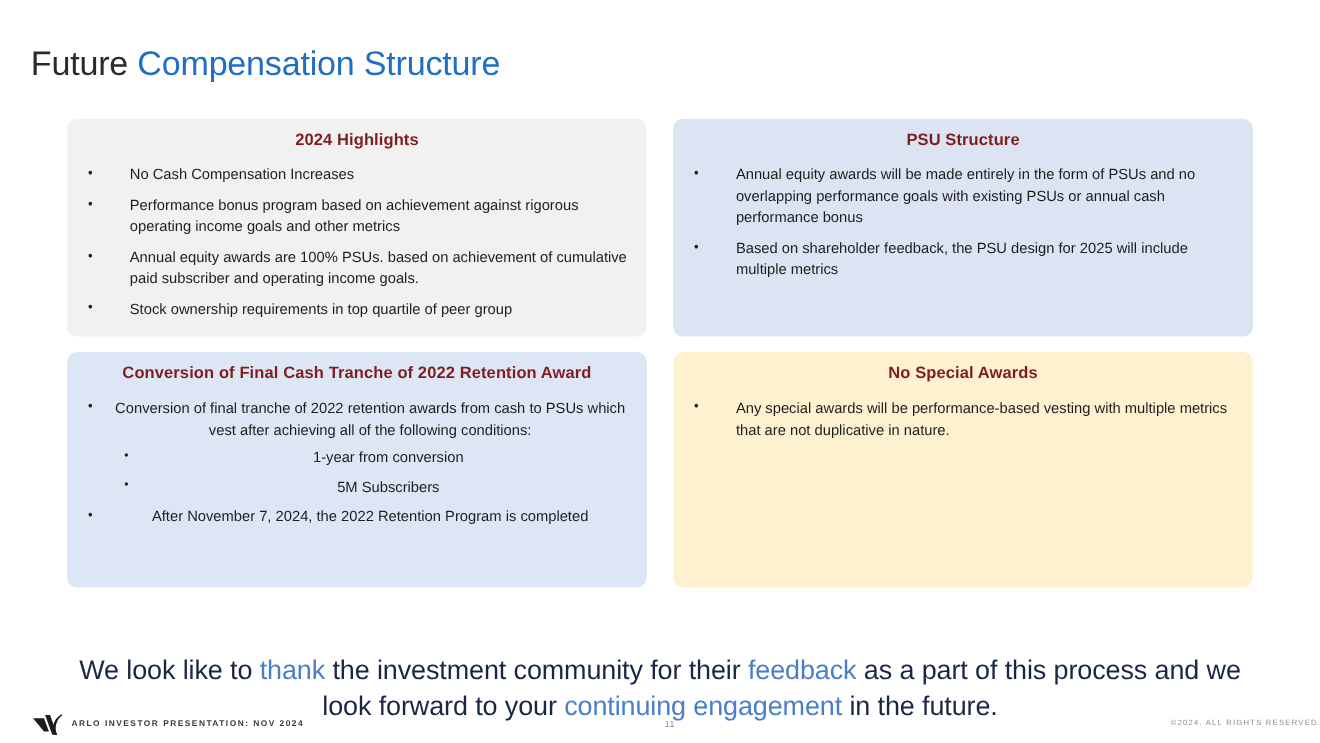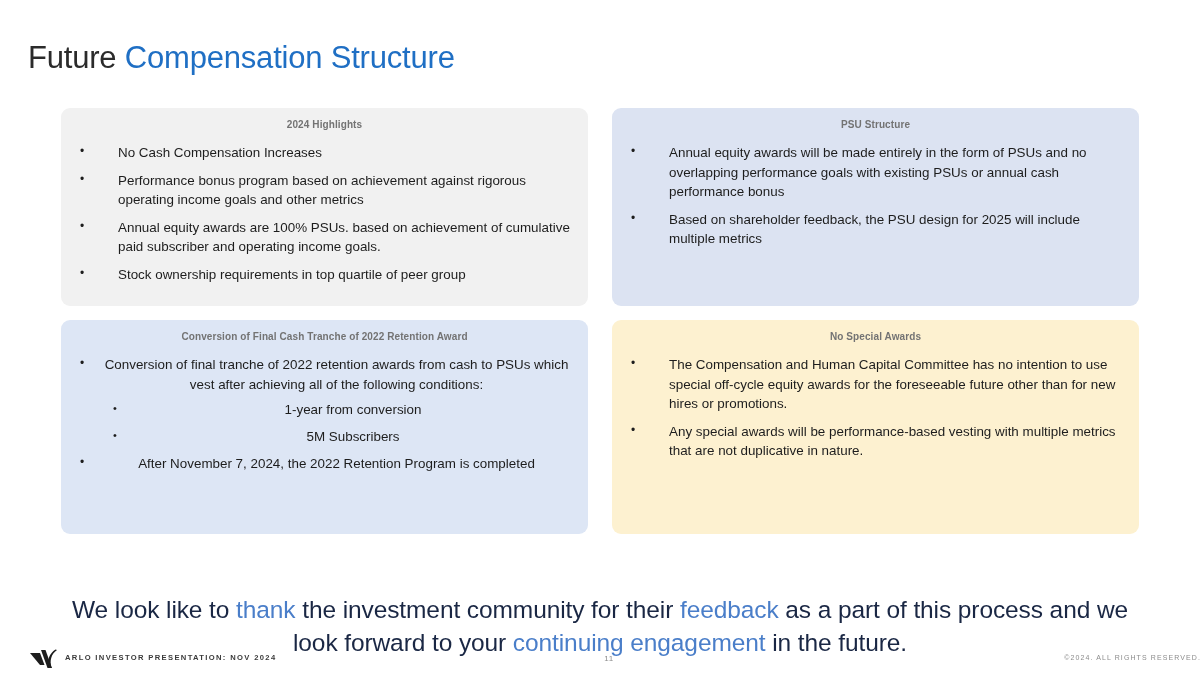--- a/index.html
+++ b/index.html
@@ -47,23 +47,23 @@
     padding: 11px 14px 10px 14px;
     overflow: hidden;
   }
   .card.grey  { background: #f1f1f1; }
   .card.blue  { background: #dce3f2; }
   .card.blue2 { background: #dde6f5; }
   .card.cream { background: #fdf1d0; }
 
   .card-title {
     text-align: center;
-    font-size: 10px;
+    font-size: 15px;
     font-weight: bold;
-    color: #737373;
+    color: #7f1d1d;
     margin: 0 0 13px 0;
     letter-spacing: 0.1px;
   }
 
   
   .bullets { margin: 0; padding: 0; list-style: none; }
   .bullets > li {
     position: relative;
     font-size: 13.4px;
     line-height: 19.5px;
@@ -215,21 +215,20 @@
           <li>5M Subscribers</li>
         </ul>
       </li>
       <li>After November 7, 2024, the 2022 Retention Program is completed</li>
     </ul>
   </section>
 
   <section class="card cream">
     <h2 class="card-title">No Special Awards</h2>
     <ul class="bullets wide">
-      <li>The Compensation and Human Capital Committee has no intention to use special off-cycle equity awards for the foreseeable future other than for new hires or promotions.</li>
       <li>Any special awards will be performance-based vesting with multiple metrics that are not duplicative in nature.</li>
     </ul>
   </section>
 
 </div>
 
 <p class="closing"><span>We look like to </span><span class="hl">thank</span><span> the investment community for their </span><span class="hl">feedback</span><span> as a part of this process and we look forward to your </span><span class="hl">continuing engagement</span><span> in the future.</span></p>
 
 <footer class="footer">
   <span class="footer-logo">

